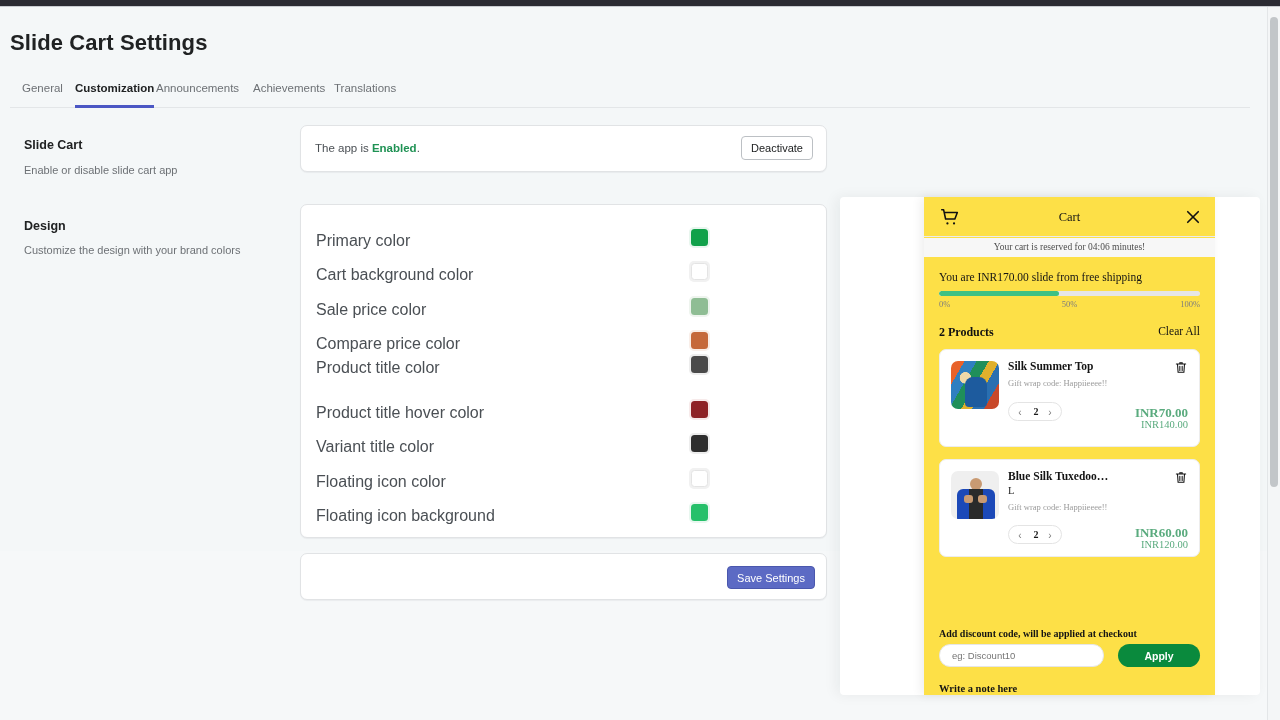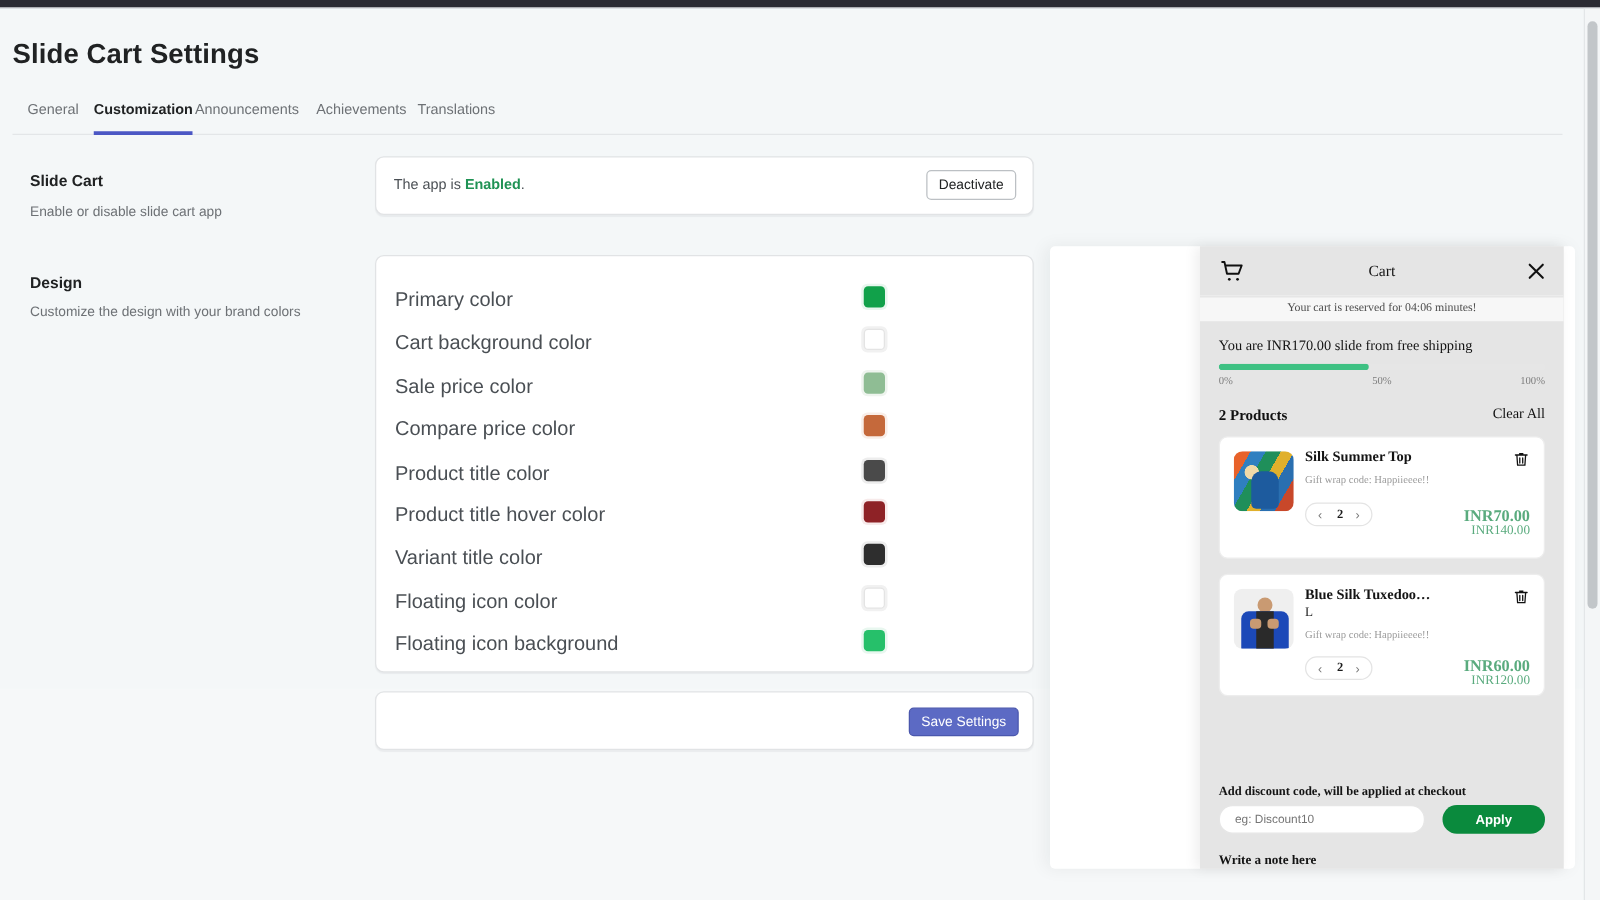--- a/index.html
+++ b/index.html
@@ -61,22 +61,22 @@
 
   
   .preview-backdrop {
     position: absolute; left: 840px; top: 190px; width: 420px; height: 498px;
     background: #ffffff; border-radius: 4px;
     box-shadow: -4px 0 14px rgba(22,29,37,.06);
   }
 
   
   .cart {
-    position: absolute; left: 960px; top: 190px; width: 291px; height: 498px;
-    background: #e5e5e5; overflow: hidden;
+    position: absolute; left: 924px; top: 190px; width: 291px; height: 498px;
+    background: #fde047; overflow: hidden;
     box-shadow: -3px 0 10px rgba(0,0,0,.07);
   }
   .cart-header { position: absolute; top: 0; left: 0; width: 291px; height: 40px; border-bottom: 1px solid #ececec; }
   .cart-icon { position: absolute; left: 15px; top: 9px; width: 22px; height: 22px; }
   .cart-title { position: absolute; left: 0; top: 13px; width: 291px; text-align: center; font-family: "Liberation Serif", serif; font-size: 12.5px; color: #151515; }
   .cart-close { position: absolute; right: 13px; top: 11px; width: 18px; height: 18px; cursor: pointer; }
 
   .reserve-bar { position: absolute; top: 41px; left: 0; width: 291px; height: 19px; background: #f7f7f7; }
   .reserve-text { position: absolute; top: 4px; left: 0; width: 291px; text-align: center; font-family: "Liberation Serif", serif; font-size: 9.5px; color: #4d4d4d; }
 
@@ -182,21 +182,21 @@
             <div class="swatch-wrap" style="background: rgb(238, 244, 238);">
               <div class="swatch" style="background: rgb(143, 189, 148);"></div>
             </div>
           </div>
           <div class="color-row" style="top: 122.2px;">
             <div class="color-label">Compare price color</div>
             <div class="swatch-wrap" style="background: rgb(249, 238, 232);">
               <div class="swatch" style="background: rgb(197, 105, 59);"></div>
             </div>
           </div>
-          <div class="color-row" style="top: 158px;">
+          <div class="color-row" style="top: 146px;">
             <div class="color-label">Product title color</div>
             <div class="swatch-wrap" style="background: rgb(237, 237, 237);">
               <div class="swatch" style="background: rgb(74, 74, 74);"></div>
             </div>
           </div>
           <div class="color-row" style="top: 191px;">
             <div class="color-label">Product title hover color</div>
             <div class="swatch-wrap" style="background: rgb(247, 234, 234);">
               <div class="swatch" style="background: rgb(142, 34, 38);"></div>
             </div>

